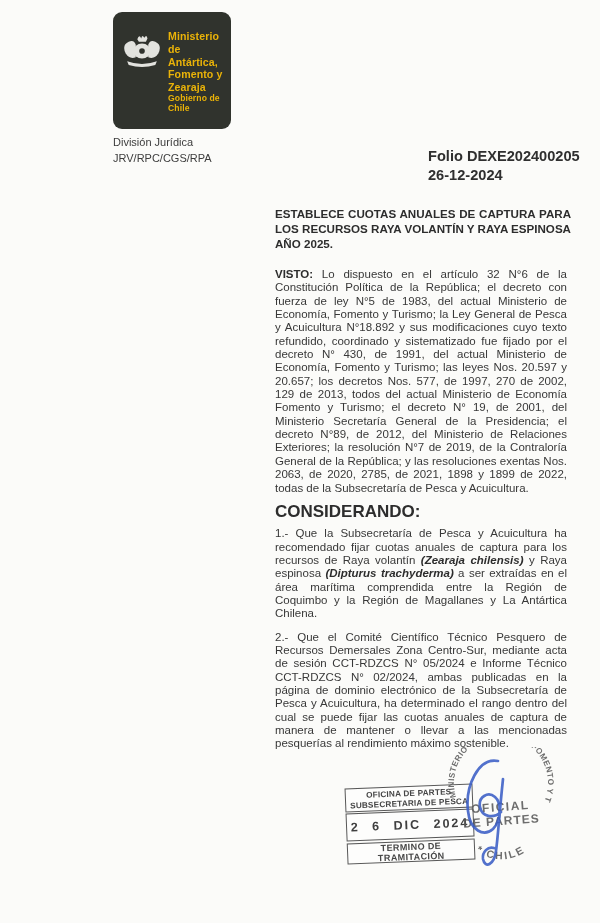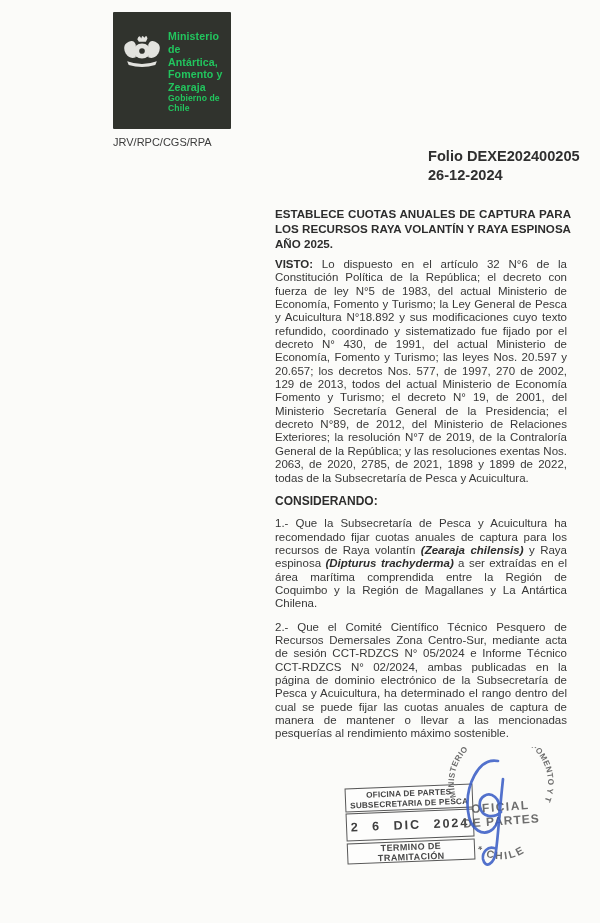--- a/index.html
+++ b/index.html
@@ -7,22 +7,22 @@
     width:600px;height:923px;position:relative;overflow:hidden;
     background:#fbfbf9;
     font-family:"Liberation Sans", sans-serif;
     -webkit-font-smoothing:antialiased;
   }
   .abs{position:absolute;}
 
   
   .logo-square{
     left:113px;top:12px;width:118px;height:117px;
-    background:#30332d;border-radius:1px;
-    color:#22c55e;
+    background:#30332d;border-radius:9px;
+    color:#eab308;
   }
   .logo-emblem{position:absolute;left:4px;top:18px;width:50px;height:42px;opacity:.92;}
   .logo-text{
     position:absolute;left:55px;top:18px;
     font-weight:bold;font-size:10.6px;line-height:12.8px;letter-spacing:.1px;
   }
   .logo-gov{
     position:absolute;left:55px;bottom:16px;
     font-weight:bold;font-size:8.6px;letter-spacing:.1px;
   }
@@ -41,26 +41,26 @@
   }
 
   
   .body-col{
     left:275px;top:206px;width:296px;
     color:#383838;font-size:11.5px;line-height:13.35px;
     text-align:justify;
   }
   .doc-title{
     font-weight:bold;color:#2d2d2d;font-size:11.6px;line-height:15px;
-    margin:0 0 7px 0;text-align:justify;
+    margin:0 0 17px 0;text-align:justify;
   }
   .para{margin:0 4px 10px 0;}
   .visto-label,.bold{font-weight:bold;color:#2d2d2d;}
   .considerando{
-    font-weight:bold;color:#2d2d2d;margin:0 0 9px 0;font-size:12px;
+    font-weight:bold;color:#2d2d2d;margin:0 0 9px 0;font-size:17px;
   }
   .species{font-weight:bold;font-style:italic;color:#2d2d2d;}
 
   
   .box-stamp{
     left:346px;top:786px;width:128px;
     transform:rotate(-2.3deg);transform-origin:center;
     color:#464646;text-align:center;
   }
   .bs-box{border:1.6px solid #575757;background:rgba(255,255,255,.55);}
@@ -95,20 +95,21 @@
   <div class="logo-text">
     <div>Ministerio de</div>
     <div>Antártica,</div>
     <div>Fomento y</div>
     <div>Zearaja</div>
   </div>
   <div class="logo-gov">Gobierno de Chile</div>
 </div>
 
 <div class="abs letterhead">
+  <div>División Jurídica</div>
   <div>JRV/RPC/CGS/RPA</div>
 </div>
 
 <div class="abs folio">
   <div>Folio DEXE202400205</div>
   <div>26-12-2024</div>
 </div>
 
 <div class="abs body-col">
   <p class="doc-title">ESTABLECE CUOTAS ANUALES DE CAPTURA PARA LOS RECURSOS RAYA VOLANTÍN Y RAYA ESPINOSA AÑO 2025.</p>

